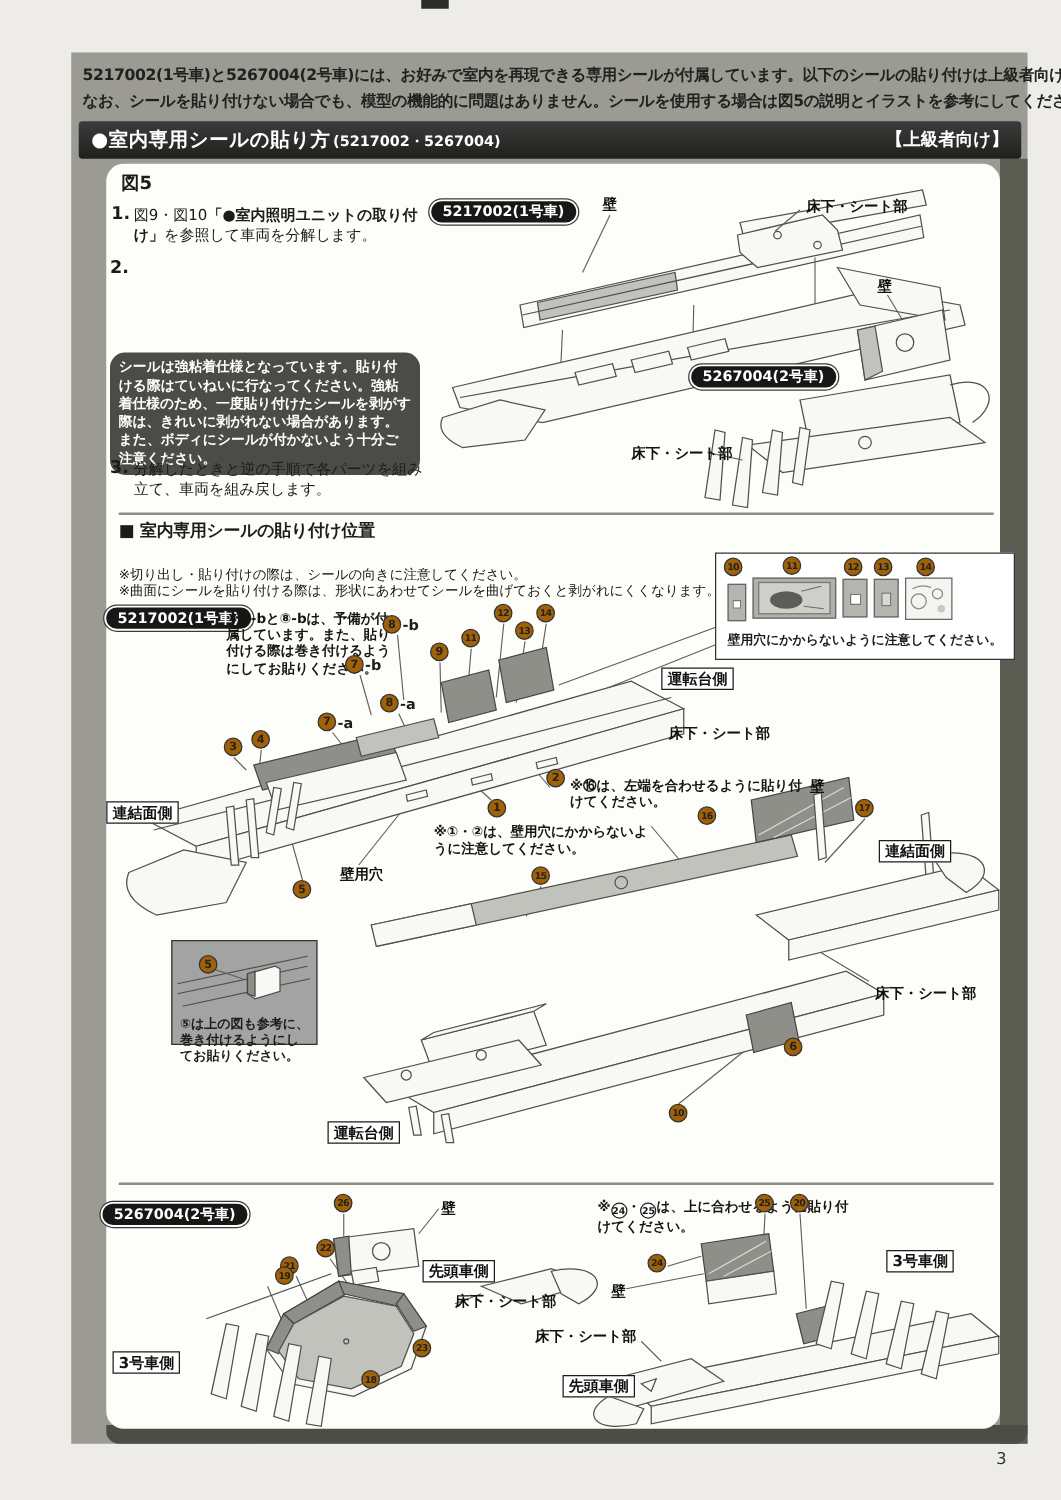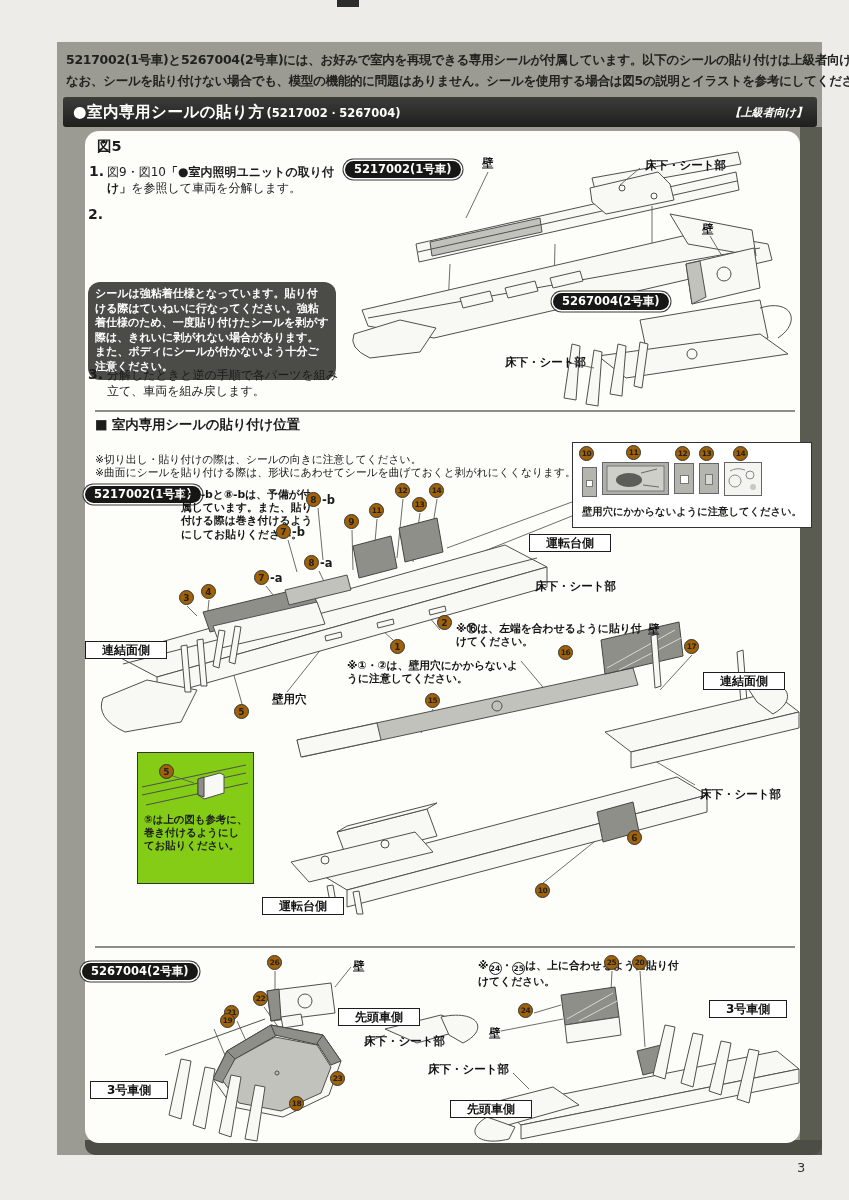--- a/index.html
+++ b/index.html
@@ -10,56 +10,56 @@
   #panel{left:57px;top:42px;width:765px;height:1113px;background:#9b9b93;}
   #panel-right-dark{left:800px;top:127px;width:22px;height:1028px;background:#5a5c52;}
   #panel-bottom-dark{left:85px;top:1140px;width:737px;height:15px;background:#4c4e46;border-radius:0 0 10px 10px;}
   
   .banner-line{left:66px;width:752px;font-size:12.5px;font-weight:bold;color:#21211f;letter-spacing:-0.3px;white-space:nowrap;}
   
   #hbar{left:63px;top:97px;width:754px;height:30px;background:linear-gradient(#3c3c3a,#1f1f1d);
         border-radius:3px;display:flex;align-items:center;padding:0 10px;box-sizing:border-box;}
   #hbar .t{color:#fff;font-weight:bold;font-size:15.5px;letter-spacing:0.5px;}
   #hbar .ts{color:#fff;font-weight:bold;font-size:11.5px;margin-left:2px;margin-top:3px;}
-  #hbar .lvl{color:#fff;font-weight:bold;font-size:11px;margin-left:auto;font-style:italic;}
+  #hbar .lvl{color:#fff;font-weight:bold;font-size:14px;margin-left:auto;}
   
   #whitebox{left:85px;top:131px;width:715px;height:1012px;background:#fdfdfa;border-radius:14px;}
   .divider{height:2px;background:#8d8d86;}
   
   .fig-label{font-size:14.5px;font-weight:bold;}
   .stepnum{font-size:14px;font-weight:bold;}
   .steptext{font-size:12px;line-height:15.5px;}
   .b{font-weight:bold;}
   .warn{background:#4b4b47;color:#fff;font-weight:bold;font-size:11px;line-height:14.6px;
         padding:5px 7px;border-radius:12px;box-sizing:border-box;}
   .h2{font-size:13.5px;font-weight:bold;letter-spacing:-0.2px;white-space:nowrap;}
   .h2note{font-size:11.5px;white-space:nowrap;}
   .note{font-size:10.8px;line-height:13.2px;color:#151513;}
   .plabel{font-size:11.5px;font-weight:600;color:#111;white-space:nowrap;}
   
   .bb{background:#171715;color:#fff;font-weight:bold;font-size:11.5px;line-height:17px;
       padding:0 9px;border-radius:10px;box-shadow:0 0 0 1.5px #fff,0 0 0 2.5px #3a3a38;white-space:nowrap;}
   .wb{background:#fff;border:1.7px solid #1d1d1b;color:#111;font-weight:bold;font-size:12px;
-      line-height:16px;padding:0 16px;white-space:nowrap;}
+      line-height:16px;padding:0 4px;white-space:nowrap;}
   
   .co{display:flex;align-items:center;}
   .circ{width:15px;height:15px;border:1.3px solid #333;border-radius:50%;background:#a16207;
         display:flex;align-items:center;justify-content:center;font-weight:bold;color:#222;
         font-size:9px;box-sizing:border-box;}
   .circ.d2{font-size:7.5px;letter-spacing:-0.5px;}
   .sfx{font-size:11.5px;font-weight:bold;margin-left:1px;}
   .ic{display:inline-flex;width:13px;height:13px;border:1px solid #222;border-radius:50%;
       font-size:7.5px;font-weight:bold;align-items:center;justify-content:center;vertical-align:-2px;
       box-sizing:border-box;background:#fff;}
   
   #samplebox{left:572px;top:442px;width:240px;height:86px;background:#fff;border:1.6px solid #333;box-sizing:border-box;}
   .thumb{position:absolute;border:1px solid #666;box-sizing:border-box;}
   #samplecap{position:absolute;left:0;right:0;top:62px;text-align:center;font-size:10.3px;font-weight:600;}
   
-  #insetbox{left:137px;top:752px;width:117px;height:132px;background:#84cc16;border:1.6px solid #333;box-sizing:border-box;}
+  #insetbox{left:137px;top:752px;width:117px;height:84px;background:#a3a3a3;border:1.6px solid #333;box-sizing:border-box;}
   #insetbox .cap{position:absolute;left:6px;top:60px;width:104px;font-size:10.4px;line-height:13px;font-weight:600;}
   
   svg .ln{stroke:#4f4f4c;stroke-width:1;fill:none;}
   svg .fw{fill:#f8f8f5;stroke:#4f4f4c;stroke-width:1;}
   svg .fg{fill:#c2c2bd;stroke:#4f4f4c;stroke-width:1;}
   svg .fd{fill:#8f8f8a;stroke:#454542;stroke-width:1;}
   svg .ld{stroke:#5c5c58;stroke-width:0.9;fill:none;}
   svg .ht{stroke:#d8d8d3;stroke-width:1;fill:none;}
   #pgnum{font-size:13px;color:#333;}
 </style>

